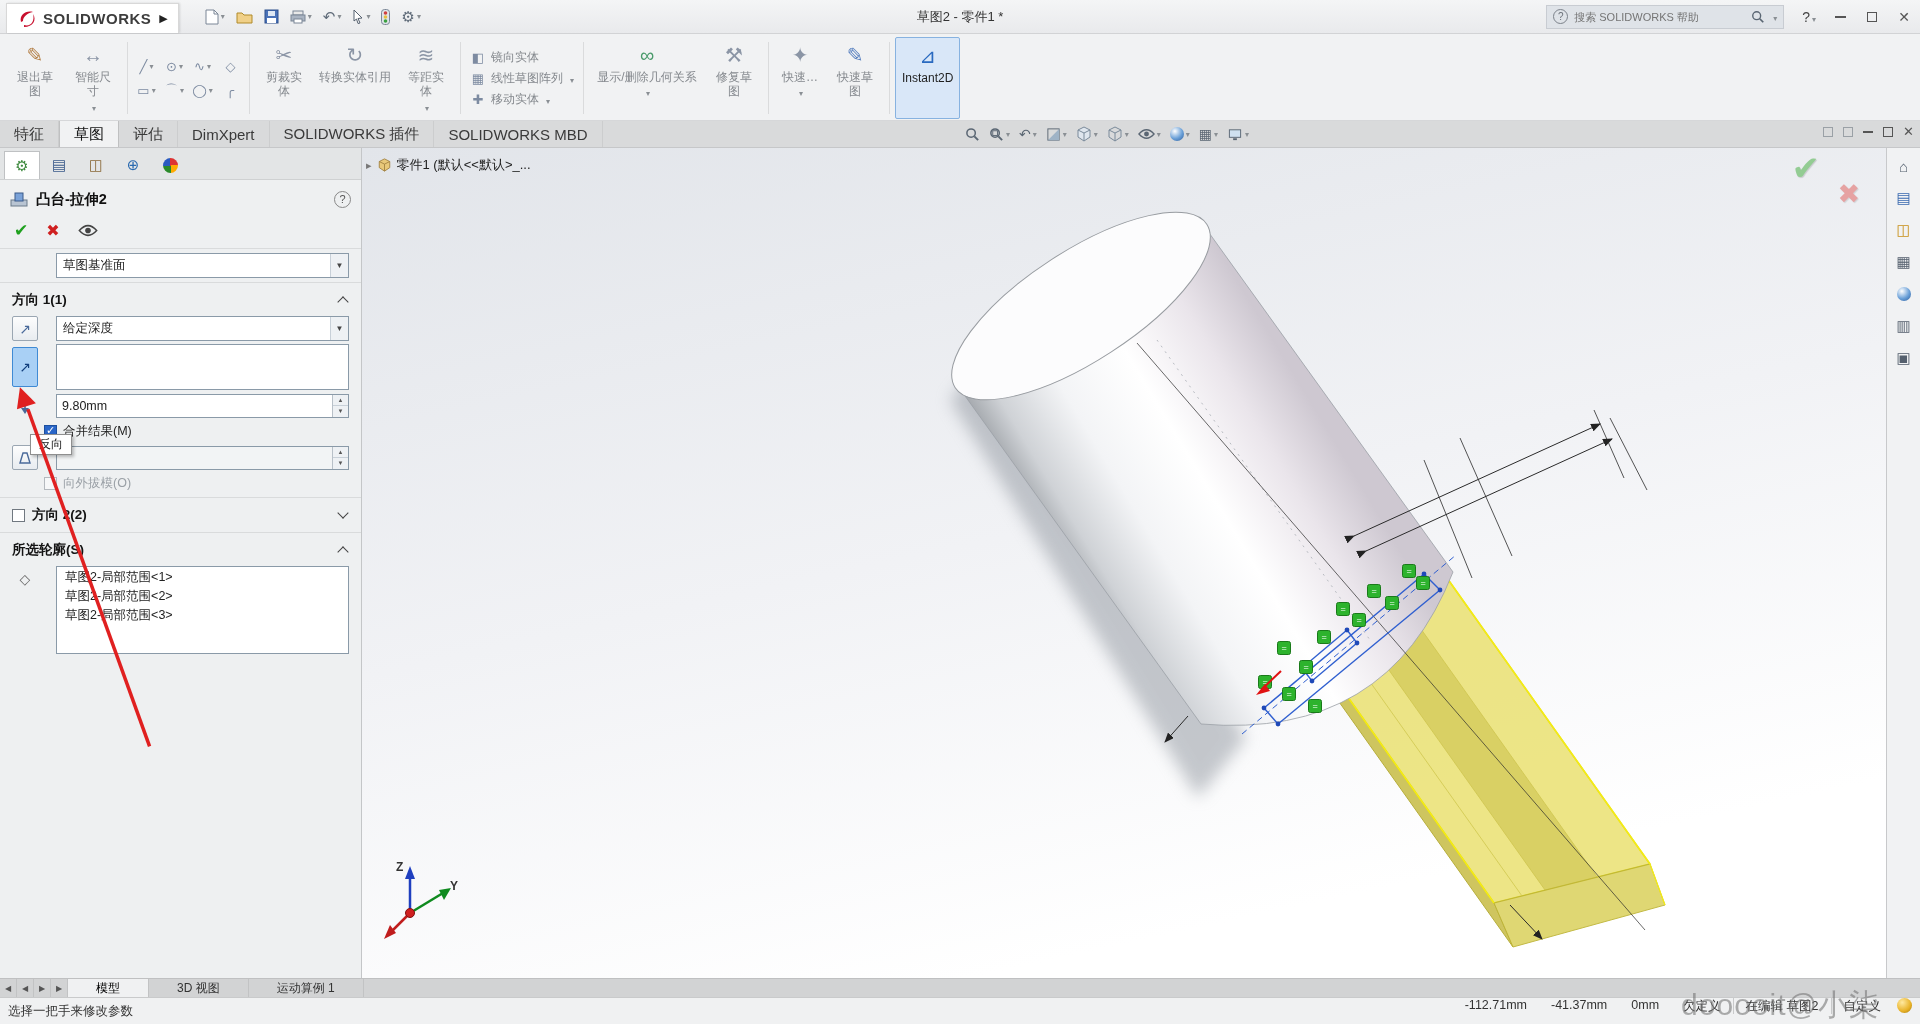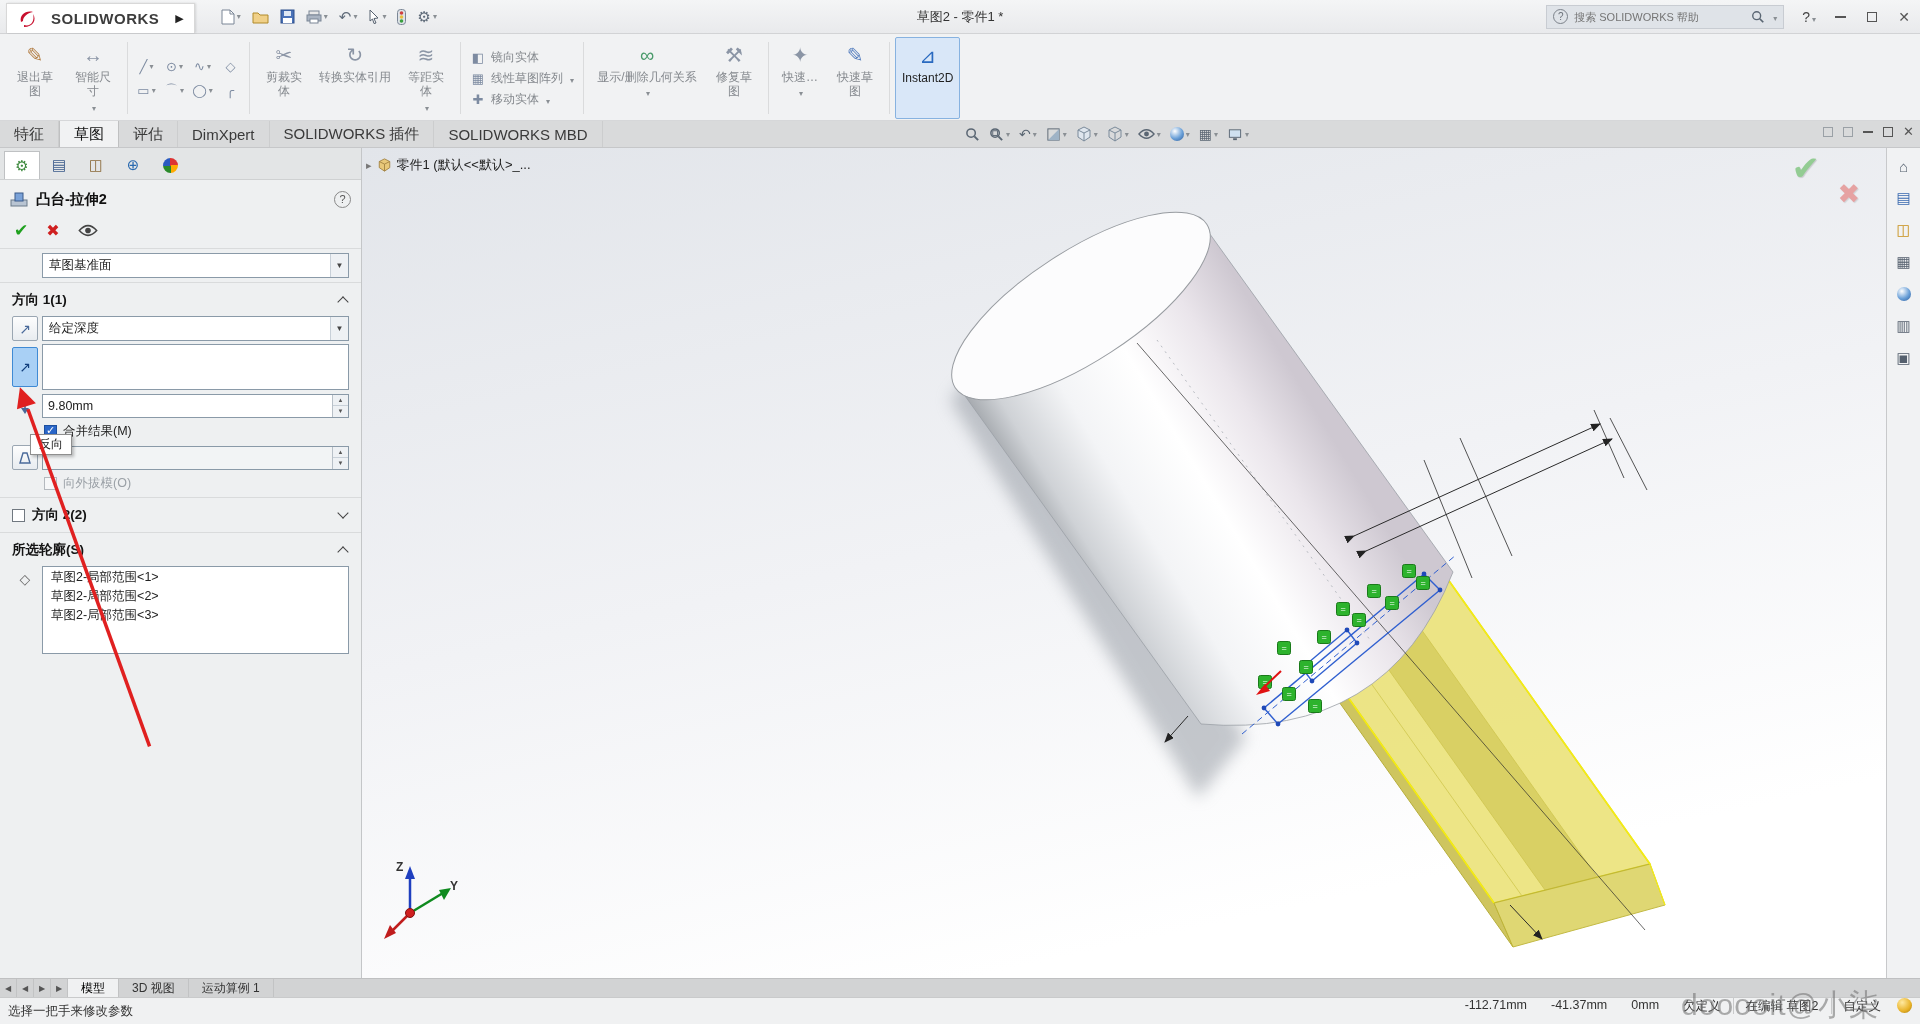--- a/index.html
+++ b/index.html
@@ -3,21 +3,21 @@
 <meta charset="utf-8">
 <style>
   *{box-sizing:border-box;margin:0;padding:0}
   html,body{width:1920px;height:1024px;overflow:hidden;background:#e8e8e8;
     font-family:"Liberation Sans","DejaVu Sans",sans-serif;font-size:13px;color:#333}
   .app{position:absolute;inset:0}
 
   
   .titlebar{position:absolute;top:0;left:0;right:0;height:34px;background:linear-gradient(#f4f5f6,#e9eaec);
     border-bottom:1px solid #d2d3d5;display:flex;align-items:center}
-  .logo-wrap{display:flex;align-items:center;gap:14px;background:#fff;height:30px;margin:2px 0 0 6px;
+  .logo-wrap{display:flex;align-items:center;gap:6px;background:#fff;height:30px;margin:2px 0 0 6px;
     padding:0 10px;border:1px solid #d8d8d8;border-bottom:none;box-shadow:1px 0 2px rgba(0,0,0,.12)}
   .logo-text{font-weight:bold;font-size:15px;color:#3d3d3d;letter-spacing:.5px}
   .logo-flyout{font-size:11px;color:#222;margin-left:2px}
   .qat{display:flex;align-items:center;gap:3px;margin-left:22px}
   .qat-btn{display:flex;align-items:center;height:26px;padding:0 4px;color:#5f6b79;font-size:15px;border-radius:2px}
   .qat-btn svg{display:block}
   .caret-dn::after{content:"▾";font-size:8px;color:#8a8f94;margin-left:2px}
   .doc-title{position:absolute;left:50%;transform:translateX(-50%);font-size:13px;color:#333}
   .tb-right{margin-left:auto;display:flex;align-items:center;height:100%}
   .searchbox{display:flex;align-items:center;gap:6px;width:238px;height:24px;background:#dfe3e8;
@@ -81,21 +81,21 @@
     display:flex;align-items:center;justify-content:center}
   .pm-actions{display:flex;align-items:center;gap:18px;height:28px;padding:0 14px}
   .pm-ok{color:#1fa11f;font-size:17px;font-weight:bold}
   .pm-cancel{color:#cf2020;font-size:16px;font-weight:bold}
   .pm-div{height:1px;background:#d9dbdc;margin:4px 0}
   .sec-h{display:flex;align-items:center;height:26px;padding:0 12px;font-weight:bold;font-size:13.5px;color:#141414}
   .chev{margin-left:auto;position:relative;width:12px;height:12px}
   .chev::before{content:"";position:absolute;left:2px;width:7px;height:7px;border-left:1.6px solid #444;border-top:1.6px solid #444}
   .chev.up::before{top:4px;transform:rotate(45deg)}
   .chev.down::before{top:0;transform:rotate(225deg)}
-  .pm-row{display:flex;align-items:center;gap:4px;margin:3px 12px}
+  .pm-row{display:flex;align-items:center;gap:18px;margin:3px 12px}
   .row-icon{flex:0 0 26px;height:25px;display:flex;align-items:center;justify-content:center;font-size:14px;color:#4a6a9a}
   .btn-ic{border:1px solid #9aa6b2;background:linear-gradient(#fdfdfd,#e8ecf0);border-radius:2px}
   .btn-ic.hl{background:#a9d0f5;border-color:#3f8ad4;color:#123f7d}
   .combo{flex:1;display:flex;align-items:center;height:25px;background:#fff;border:1px solid #8a9aa8}
   .combo .cv{flex:1;padding-left:6px;font-size:12.5px;color:#222;white-space:nowrap;overflow:hidden}
   .combo .dd{width:18px;align-self:stretch;border-left:1px solid #c8d0d8;background:#eef1f4;
     display:flex;align-items:center;justify-content:center;font-size:8px;color:#444}
   .dirbox{flex:1;height:46px;background:#fff;border:1px solid #8a9aa8}
   .spin{flex:1;display:flex;height:24px;border:1px solid #8a9aa8;background:#fff}
   .spin input{flex:1;border:none;outline:none;padding:0 5px;font-size:12.5px;color:#222;
@@ -128,21 +128,21 @@
   
   .taskpane{width:34px;flex:0 0 auto;background:#f1f2f3;border-left:1px solid #c8c9cb;
     display:flex;flex-direction:column;align-items:center;padding-top:8px;gap:12px}
   .tp-ic{width:22px;height:20px;display:flex;align-items:center;justify-content:center;font-size:15px;color:#55606e}
 
   
   .bottomtabs{position:absolute;left:0;right:0;bottom:27px;height:19px;background:#d2d3d4;border-top:1px solid #bfc0c1;
     display:flex;align-items:stretch}
   .bt-scroll{width:17px;display:flex;align-items:center;justify-content:center;font-size:8px;color:#555;
     border-right:1px solid #c2c3c4}
-  .btab{display:flex;align-items:center;padding:0 13px;font-size:12px;color:#333;border-right:1px solid #c2c3c4}
+  .btab{display:flex;align-items:center;padding:0 28px;font-size:12px;color:#333;border-right:1px solid #c2c3c4}
   .btab.active{background:#f0f1f2;color:#000}
 
   
   .statusbar{position:absolute;left:0;right:0;bottom:0;height:27px;background:#f0f1f2;border-top:1px solid #c9cacb;
     display:flex;align-items:center;font-size:12.5px;color:#333}
   .sb-msg{padding-left:8px}
   .sb-right{margin-left:auto;display:flex;align-items:flex-start;height:100%}
   .sb-item{padding:0 12px;white-space:nowrap}
   .sb-sep{width:1px;height:16px;background:#c8c9ca}
   .globe{width:15px;height:15px;border-radius:50%;margin:0 8px 0 4px;

